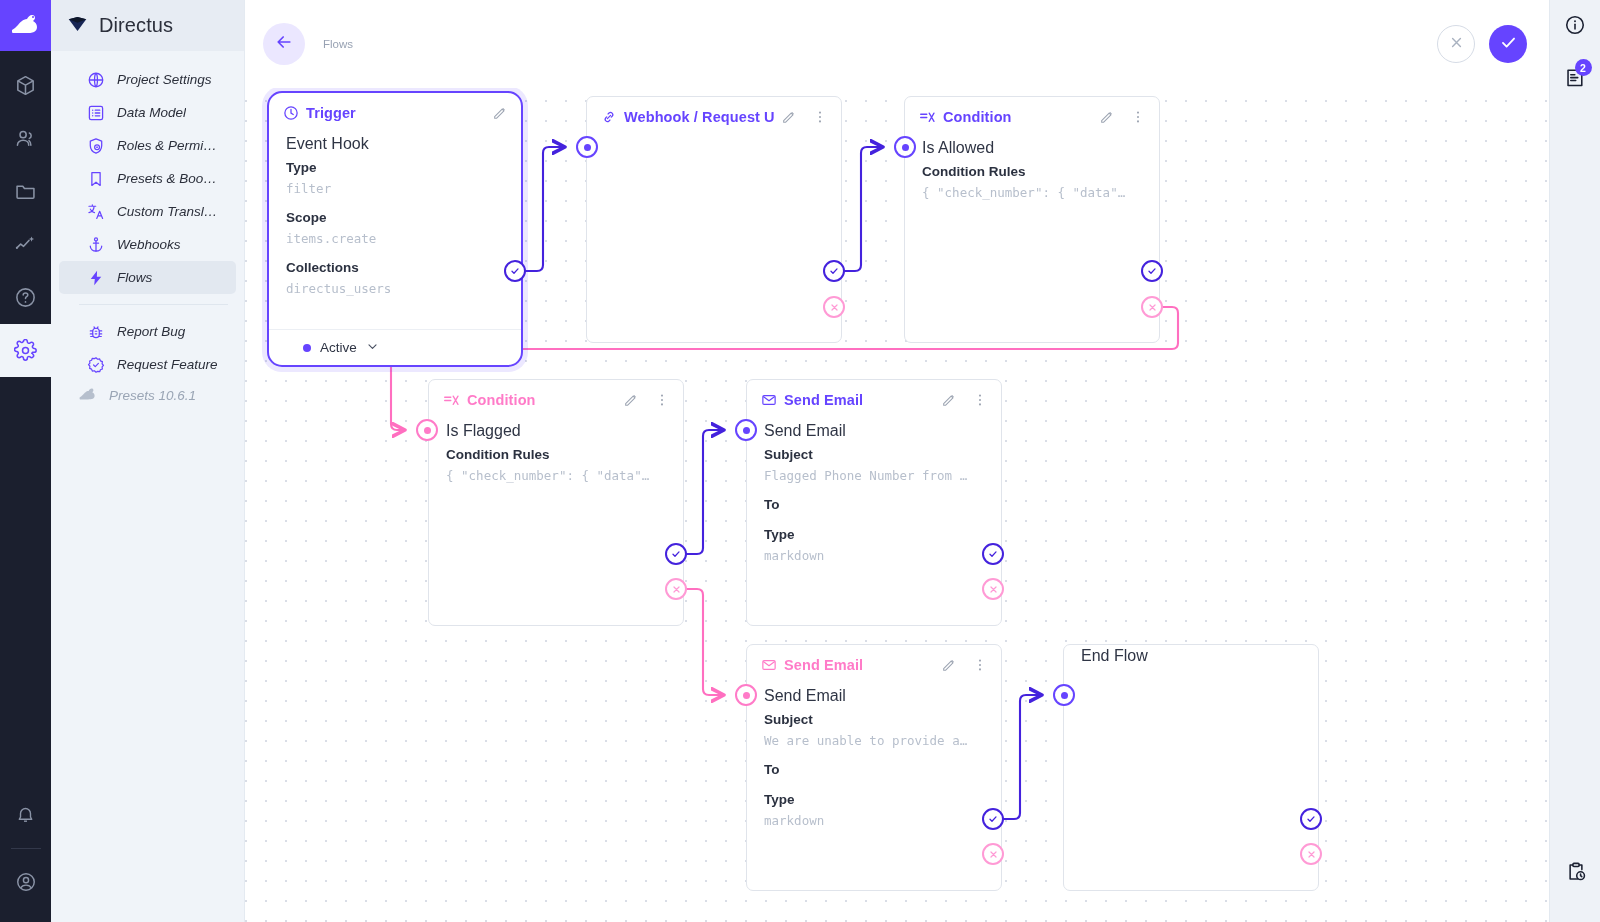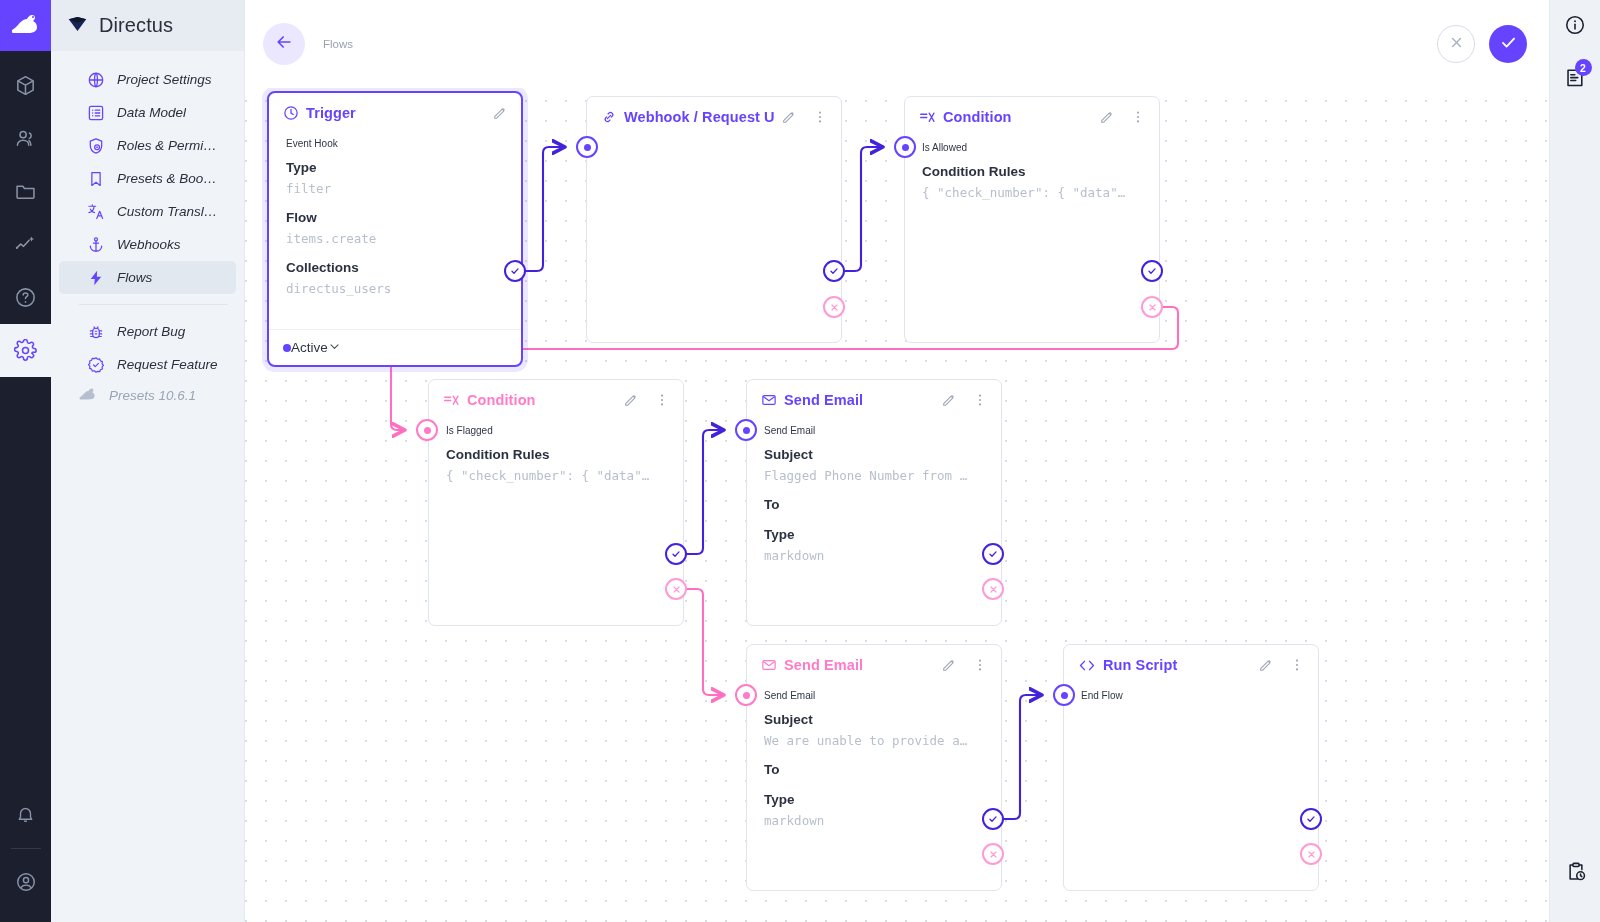--- a/index.html
+++ b/index.html
@@ -101,45 +101,45 @@
   
   .node {
     position: absolute; z-index: 10;
     background: #ffffff;
     border: 1.4px solid #e0e4eb;
     border-radius: 7px;
   }
   .node.trigger {
     border: 2.2px solid #6644ff;
     box-shadow: 0 0 0 5px rgba(102,68,255,.12);
-    border-radius: 8px;
+    border-radius: 15px;
   }
   .node-head {
     height: 40px; display: flex; align-items: center; padding: 0 13px 0 14px; gap: 7px;
   }
   .node-type {
     font-size: 14.5px; font-weight: 700; color: #6644ff; letter-spacing: .1px;
     white-space: nowrap; overflow: hidden; text-overflow: clip; flex: 1 1 auto;
   }
   .node-type.pink { color: #ff7bc8; }
   .head-ic { flex: 0 0 auto; display:flex; align-items:center; }
   .node-head .act { cursor: pointer; flex: 0 0 auto; display:flex; align-items:center; opacity:.85; }
   .node-body { padding: 0 14px 12px 17px; }
-  .n-name { font-size: 10px; color: #2f3545; line-height: 22px; }
+  .n-name { font-size: 16px; color: #2f3545; line-height: 22px; }
   .n-label { font-size: 13.5px; font-weight: 700; color: #2b3140; line-height: 22px; margin-top: 2px; }
   .n-value {
     font-family: "DejaVu Sans Mono", "Liberation Mono", monospace;
     font-size: 12.5px; color: #b7bfcc; line-height: 20px;
     white-space: nowrap; overflow: hidden; text-overflow: clip;
   }
   .gap { height: 6px; }
 
   .trig-footer {
     border-top: 1px solid #eceff4; height: 36px; display: flex; align-items: center;
-    padding: 0 14px 0 14px; cursor: pointer;
+    padding: 0 14px 0 34px; gap: 9px; cursor: pointer;
   }
   .trig-status { font-size: 13.5px; color: #2f3545; }
   .status-dot { width: 8px; height: 8px; border-radius: 50%; background: #6644ff; }
 
   
   .port {
     position: absolute; z-index: 14; width: 22px; height: 22px; border-radius: 50%;
     background: #fff; display:flex; align-items:center; justify-content:center; cursor: pointer;
   }
   .port.in { border: 2px solid #6644ff; }
@@ -442,21 +442,21 @@
             <path d="M4 17.3V20h2.7L17.9 8.8l-2.7-2.7z"></path>
               <path d="M16.1 4.9l2.7 2.7"></path>
           </svg>
         </span>
       </div>
       <div class="node-body">
         <div class="n-name">Event Hook</div>
         <div class="n-label">Type</div>
         <div class="n-value">filter</div>
         <div class="gap"></div>
-        <div class="n-label">Flow</div>
+        <div class="n-label">Scope</div>
         <div class="n-value">items.create</div>
         <div class="gap"></div>
         <div class="n-label">Collections</div>
         <div class="n-value">directus_users</div>
         <div style="height:18px"></div>
       </div>
       <div class="trig-footer">
         <span class="status-dot"></span>
         <span class="trig-status">Active</span>
         <span>
@@ -687,41 +687,20 @@
           <path d="M6 12.4l4 4 8-8.6"></path>
         </svg>
     </div>
     <div class="port err" style="left:737px; top:843px;">
       <svg width="11" height="11" viewBox="0 0 24 24" fill="none" stroke="#ff9ad5" stroke-width="2.6" stroke-linecap="round">
           <path d="M6.5 6.5l11 11M17.5 6.5l-11 11"></path>
         </svg>
     </div>
 
     <div class="node" style="left:818px; top:644px; width:256px; height:247px;">
-      <div class="node-head">
-        <span class="head-ic">
-          <svg width="18" height="15" viewBox="0 0 24 20" fill="none" stroke="#6644ff" stroke-width="1.9" stroke-linecap="round" stroke-linejoin="round">
-            <path d="M8.6 4.5L3.4 10l5.2 5.5M15.4 4.5L20.6 10l-5.2 5.5"></path>
-          </svg>
-        </span>
-        <span class="node-type">Run Script</span>
-        <span class="act">
-          <svg width="16" height="16" viewBox="0 0 24 24" fill="none" stroke="#8c95a5" stroke-width="1.6" stroke-linejoin="round">
-            <path d="M4 17.3V20h2.7L17.9 8.8l-2.7-2.7z"></path>
-              <path d="M16.1 4.9l2.7 2.7"></path>
-          </svg>
-        </span>
-        <span class="act" style="margin-left:8px">
-          <svg width="16" height="16" viewBox="0 0 24 24" fill="#8c95a5">
-            <circle cx="12" cy="5.4" r="1.55"></circle>
-              <circle cx="12" cy="12" r="1.55"></circle>
-              <circle cx="12" cy="18.6" r="1.55"></circle>
-          </svg>
-        </span>
-      </div>
       <div class="node-body">
         <div class="n-name">End Flow</div>
       </div>
     </div>
     <div class="port in" style="left:808px; top:684px;">
         <span class="pip"></span>
       </div>
     <div class="port ok" style="left:1055px; top:808px;">
       <svg width="12" height="12" viewBox="0 0 24 24" fill="none" stroke="#4422dd" stroke-width="2.6" stroke-linecap="round" stroke-linejoin="round">
           <path d="M6 12.4l4 4 8-8.6"></path>

